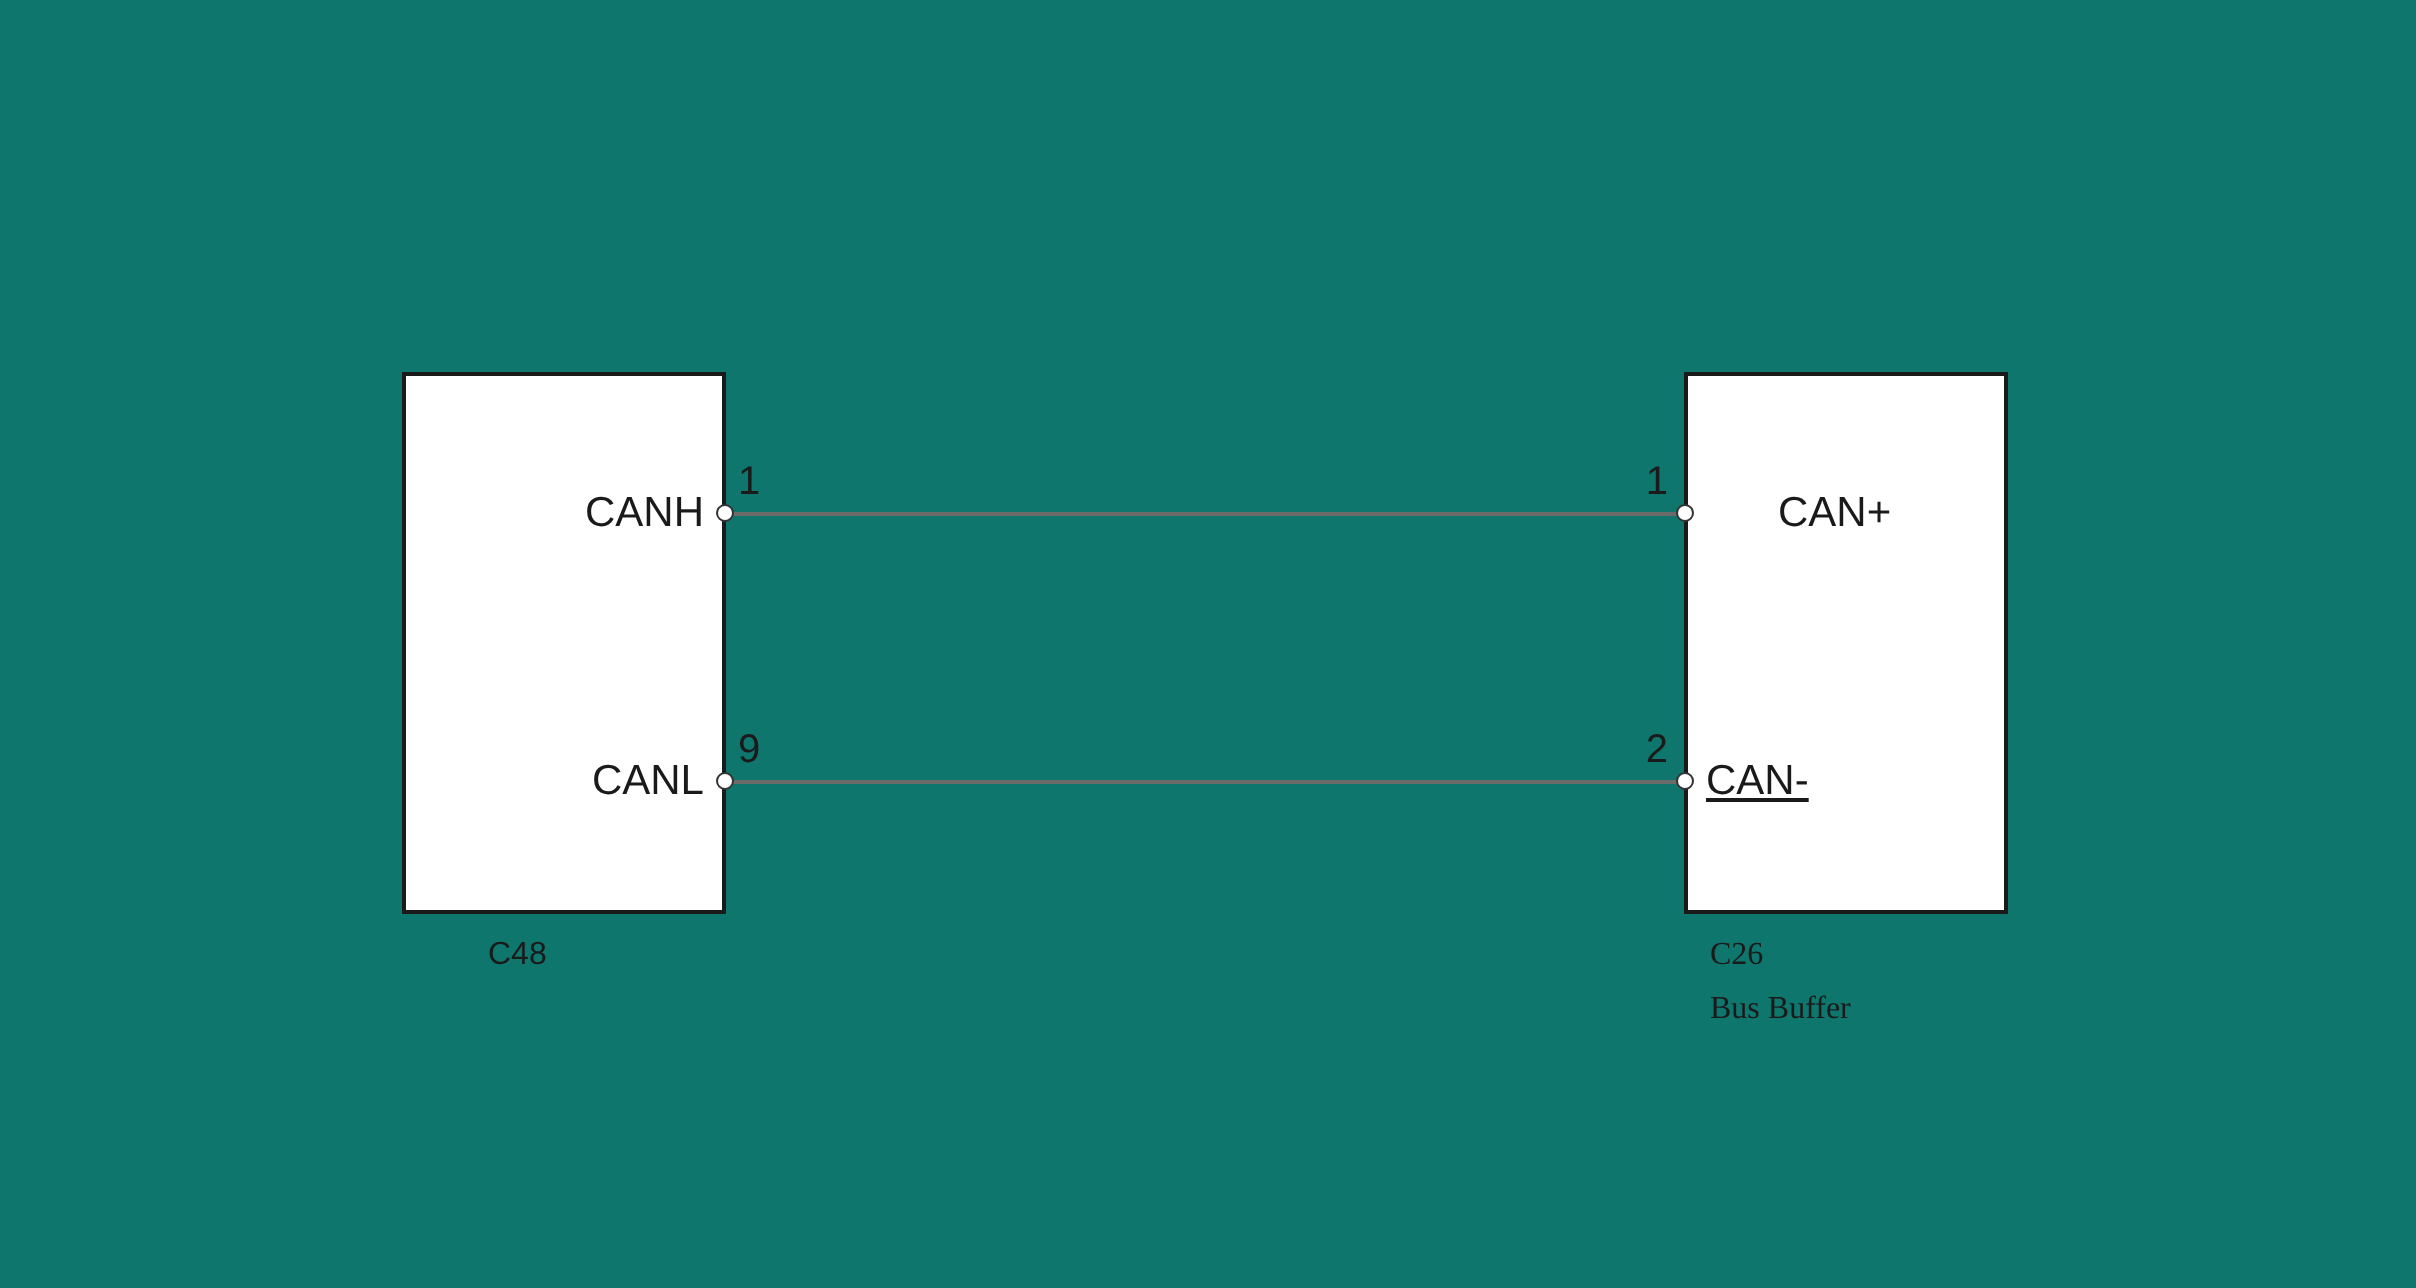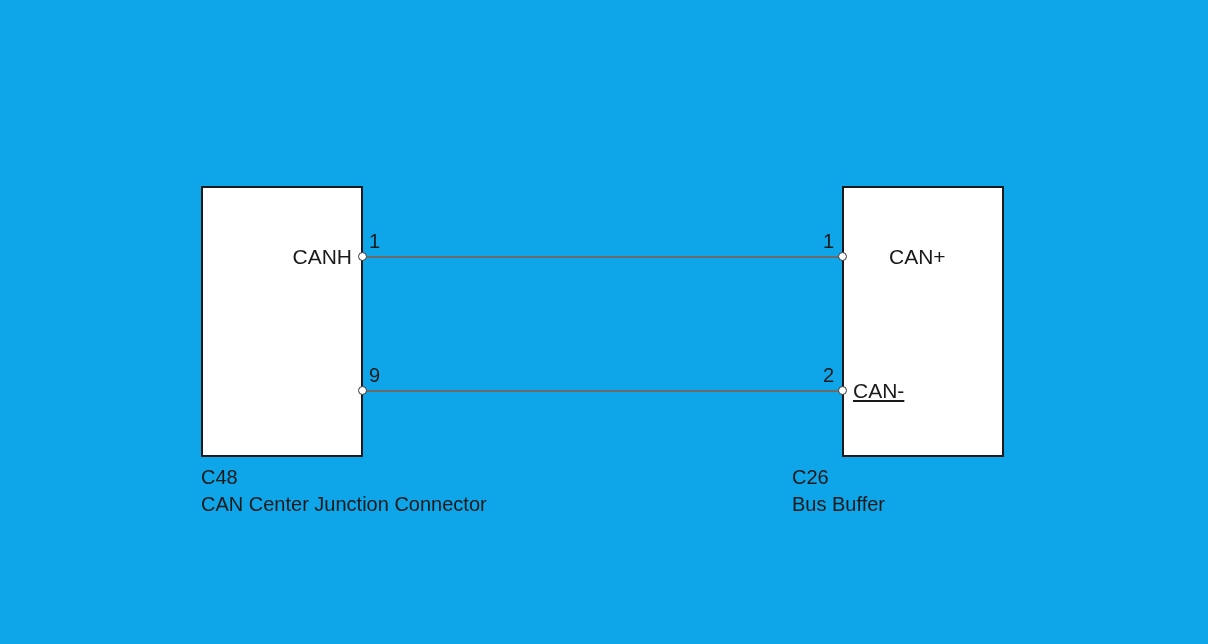--- a/index.html
+++ b/index.html
@@ -11,21 +11,21 @@
     width: 1208px;
     height: 644px;
     font-family: "Liberation Sans", sans-serif;
     color: #1a1a1a;
     overflow: hidden;
   }
   #diagram {
     position: relative;
     width: 1208px;
     height: 644px;
-    background: #0ea5e9;
+    background: #0f766e;
   }
   .connector-box {
     position: absolute;
     box-sizing: border-box;
     background: #ffffff;
     border: 2px solid #1a1a1a;
   }
   #box-left  { left: 201px; top: 186px; width: 162px; height: 271px; }
   #box-right { left: 842px; top: 186px; width: 162px; height: 271px; }
 
@@ -73,58 +73,59 @@
     white-space: nowrap;
     color: #1a1a1a;
   }
   #pin-canh { left: 369px; top: 231px; }
   #pin-canl { left: 369px; top: 365px; }
   #pin-canp { left: 775px; top: 231px; width: 59px; text-align: right; }
   #pin-cann { left: 775px; top: 365px; width: 59px; text-align: right; }
 
   .caption {
     position: absolute;
-    font-size: 20px;
+    font-size: 16px;
     line-height: 27px;
     white-space: nowrap;
     color: #1a1a1a;
+    margin-left: 43px;
   }
   #caption-left  { left: 201px; top: 464px; }
-  #caption-right { left: 792px; top: 464px; }
+  #caption-right { left: 812px; top: 464px; font-family: Liberation Serif, serif; }
   .caption-id, .caption-name { display: block; }
 </style>
 </head>
 <body>
 
 <div id="diagram">
 
   <div class="connector-box" id="box-left"></div>
 
   <div class="connector-box" id="box-right"></div>
 
   <div class="wire" id="wire-canh"></div>
   <div class="wire" id="wire-canl"></div>
 
   <div class="terminal" id="terminal-canh"></div>
   <div class="terminal" id="terminal-canl"></div>
   <div class="terminal" id="terminal-canp"></div>
   <div class="terminal" id="terminal-cann"></div>
 
   <div class="port-label right-aligned" id="label-canh">CANH</div>
+  <div class="port-label right-aligned" id="label-canl">CANL</div>
   <div class="port-label" id="label-canp">CAN+</div>
   <div class="port-label" id="label-cann">CAN-</div>
 
   <div class="pin-number" id="pin-canh">1</div>
   <div class="pin-number" id="pin-canl">9</div>
   <div class="pin-number" id="pin-canp">1</div>
   <div class="pin-number" id="pin-cann">2</div>
 
   <div class="caption" id="caption-left">
     <span class="caption-id">C48</span>
-    <span class="caption-name">CAN Center Junction Connector</span>
   </div>
 
   <div class="caption" id="caption-right">
     <span class="caption-id">C26</span>
     <span class="caption-name">Bus Buffer</span>
   </div>
 
 </div>
 
 </body></html>

